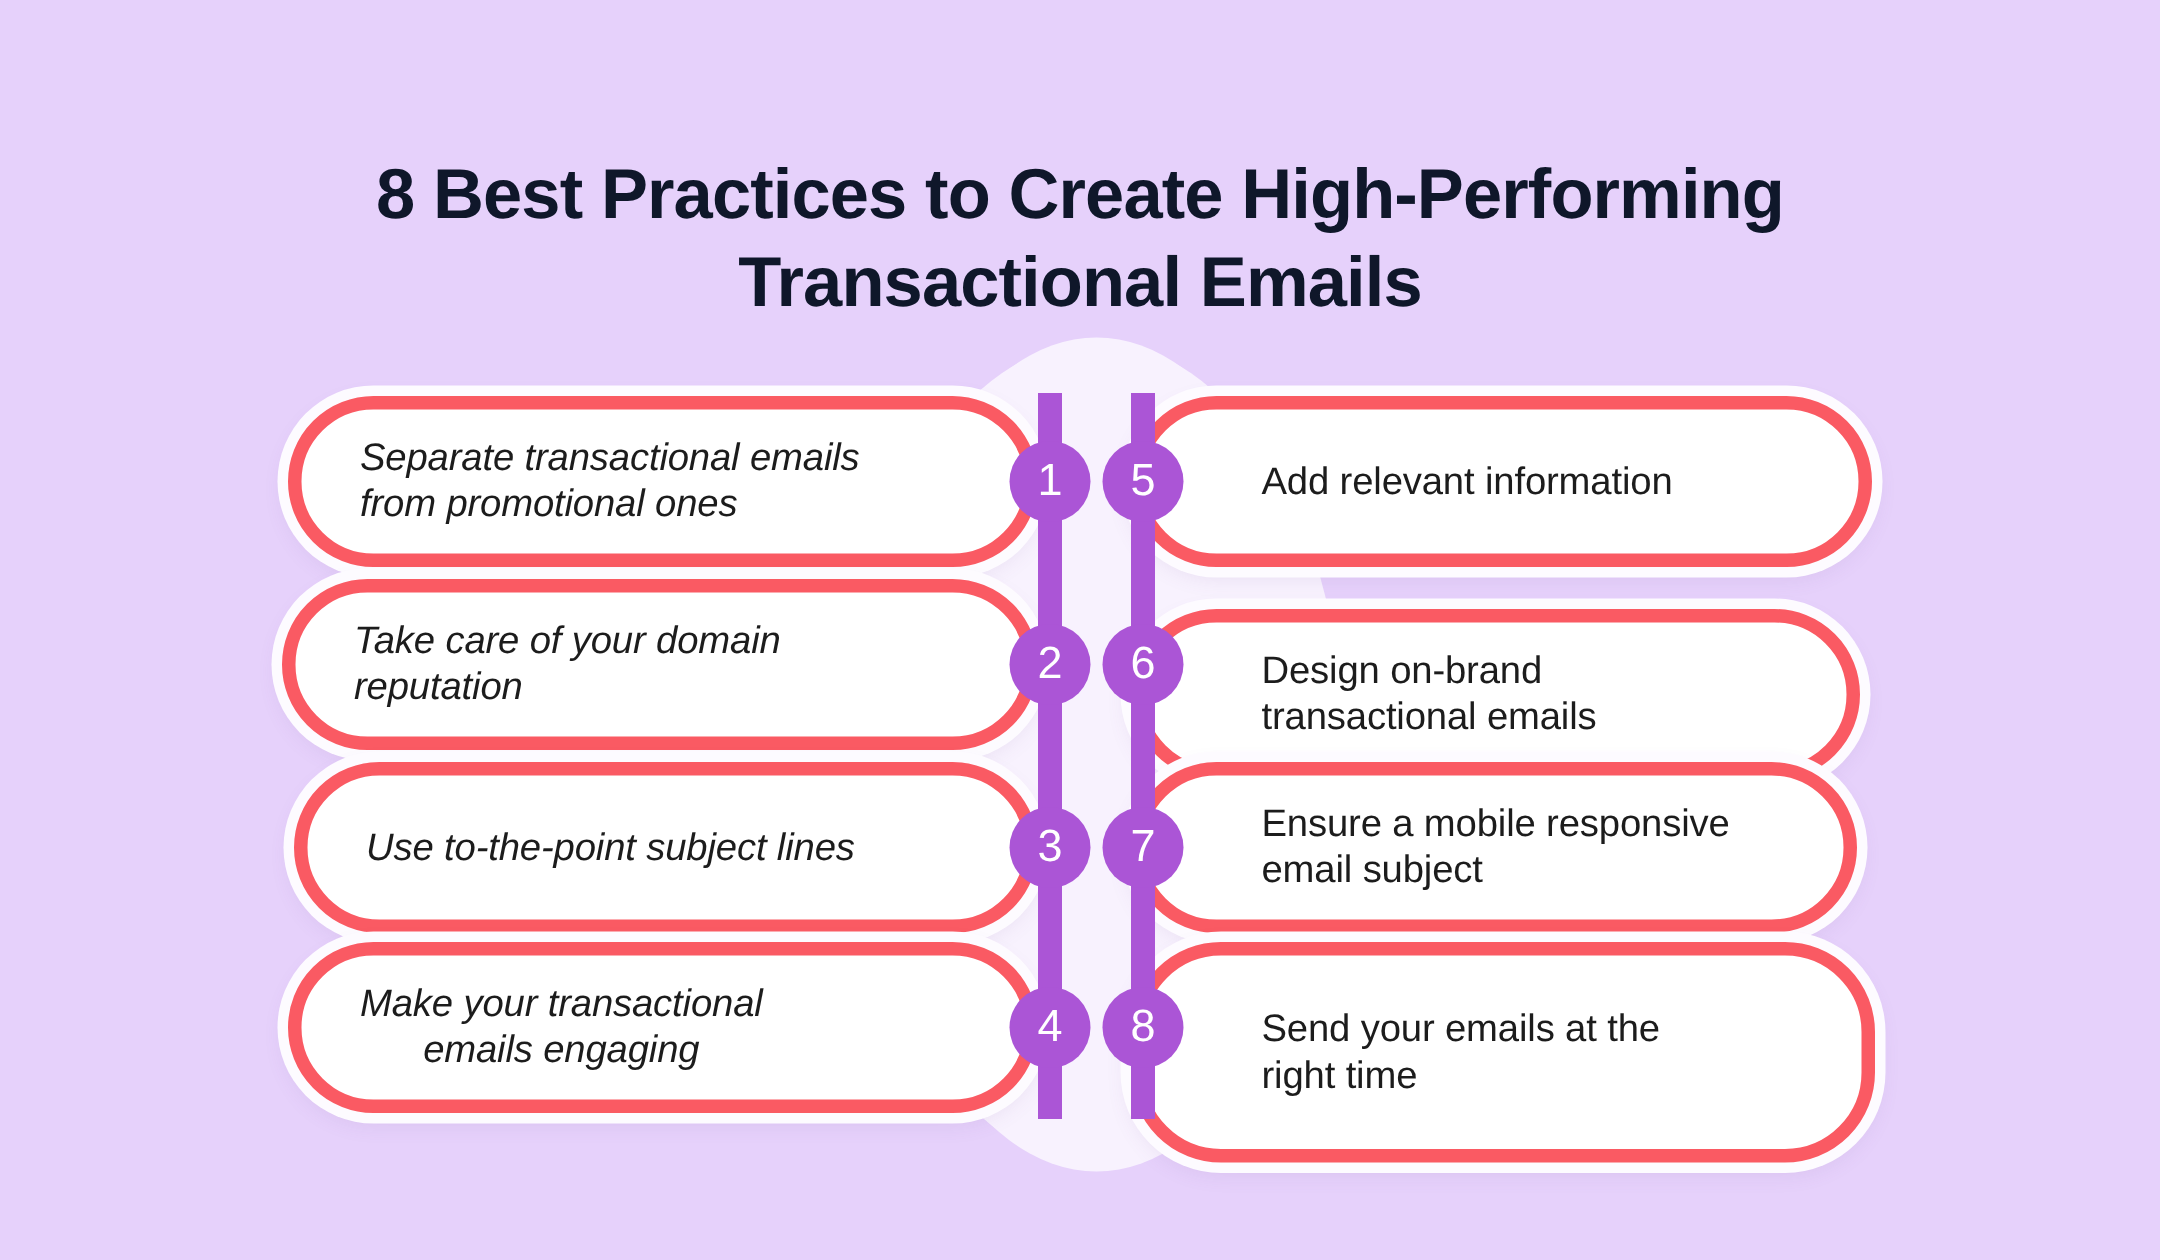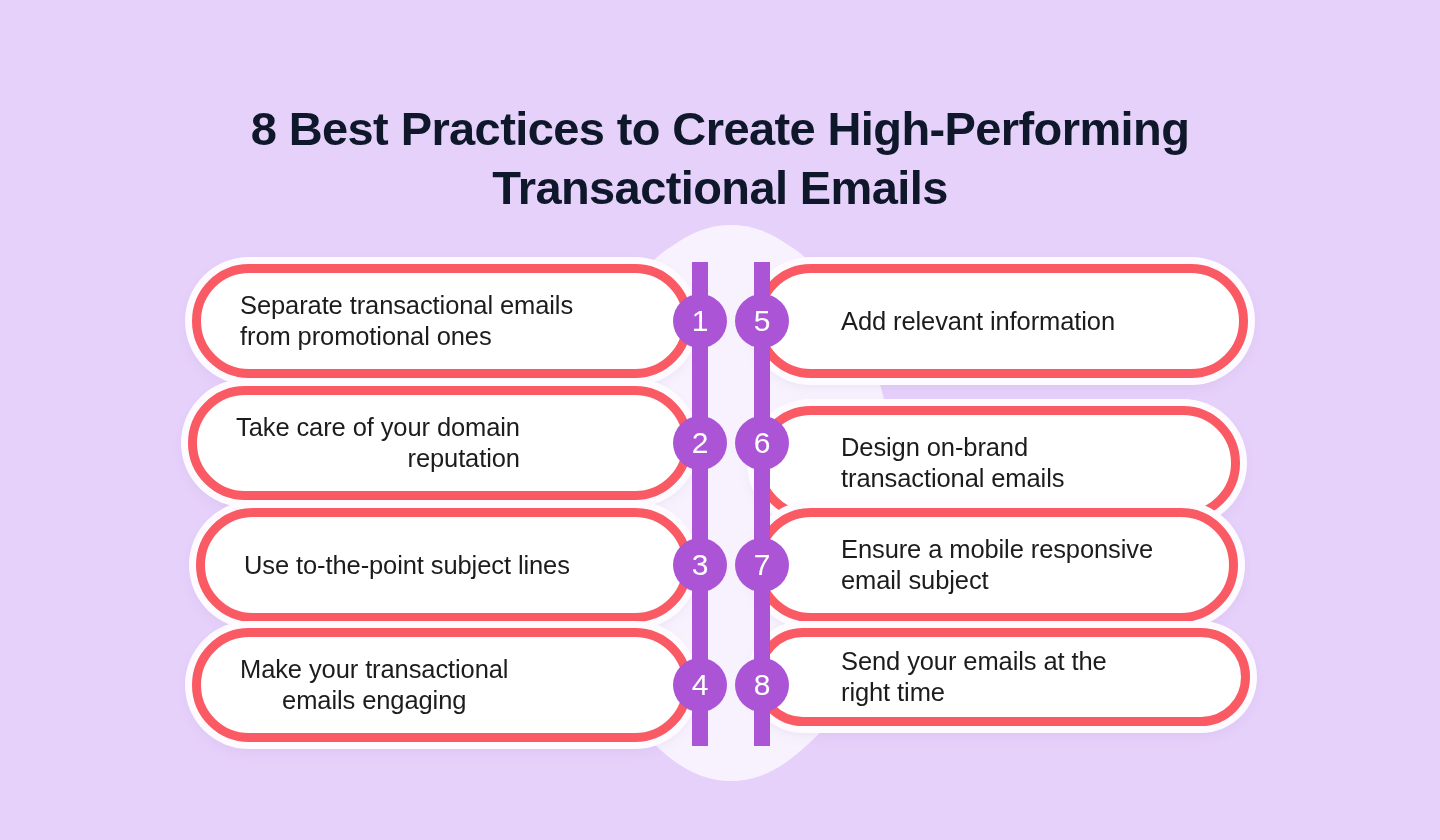--- a/index.html
+++ b/index.html
@@ -73,21 +73,21 @@
   }
   .card-text {
     color: #1c1c1c;
     font-size: 25.5px;
     line-height: 31px;
     font-family: "Liberation Sans", sans-serif;
     font-weight: 400;
     letter-spacing: -0.1px;
     white-space: pre-line;
   }
-  .card.left  .card-text { padding-left: 39px; padding-right: 60px; }
+  .card.left  .card-text { padding-left: 39px; padding-right: 60px; font-style: italic; }
   .card.right .card-text { padding-left: 78px; padding-right: 40px; }
 
   
   .bar {
     position: absolute;
     width: 16px;
     background: #ab55d6;
     z-index: 3;
   }
   .bar.col-a { left: 692px; }
@@ -147,21 +147,21 @@
   <div class="card left" style="left:192px;top:264px;width:500px;height:114px;">
     <div class="card-text">Separate transactional emails
 from promotional ones</div>
   </div>
   <div class="card right" style="left:754px;top:264px;width:494px;height:114px;">
     <div class="card-text">Add relevant information</div>
   </div>
   <div class="num col-a" style="top:294px;">1</div>
   <div class="num col-b" style="top:294px;">5</div>
 
-  <div class="card left" style="left:188px;top:386px;width:504px;height:114px;text-align:right;">
+  <div class="card left" style="left:188px;top:386px;width:504px;height:114px;">
     <div class="card-text">Take care of your domain
 reputation</div>
   </div>
   <div class="card right" style="left:754px;top:386px;width:486px;height:114px;margin-top:20px;">
     <div class="card-text">Design on-brand
 transactional emails</div>
   </div>
   <div class="num col-a" style="top:416px;">2</div>
   <div class="num col-b" style="top:416px;">6</div>
 
@@ -172,20 +172,20 @@
     <div class="card-text">Ensure a mobile responsive
 email subject</div>
   </div>
   <div class="num col-a" style="top:538px;">3</div>
   <div class="num col-b" style="top:538px;">7</div>
 
   <div class="card left" style="left:192px;top:628px;width:500px;height:114px;text-align:center;">
     <div class="card-text">Make your transactional
 emails engaging</div>
   </div>
-  <div class="card right" style="left:754px;top:628px;width:496px;height:98px;">
+  <div class="card right" style="left:754px;top:628px;width:496px;height:147px;">
     <div class="card-text">Send your emails at the
 right time</div>
   </div>
   <div class="num col-a" style="top:658px;">4</div>
   <div class="num col-b" style="top:658px;">8</div>
 
 </div>
 
 </body></html>

